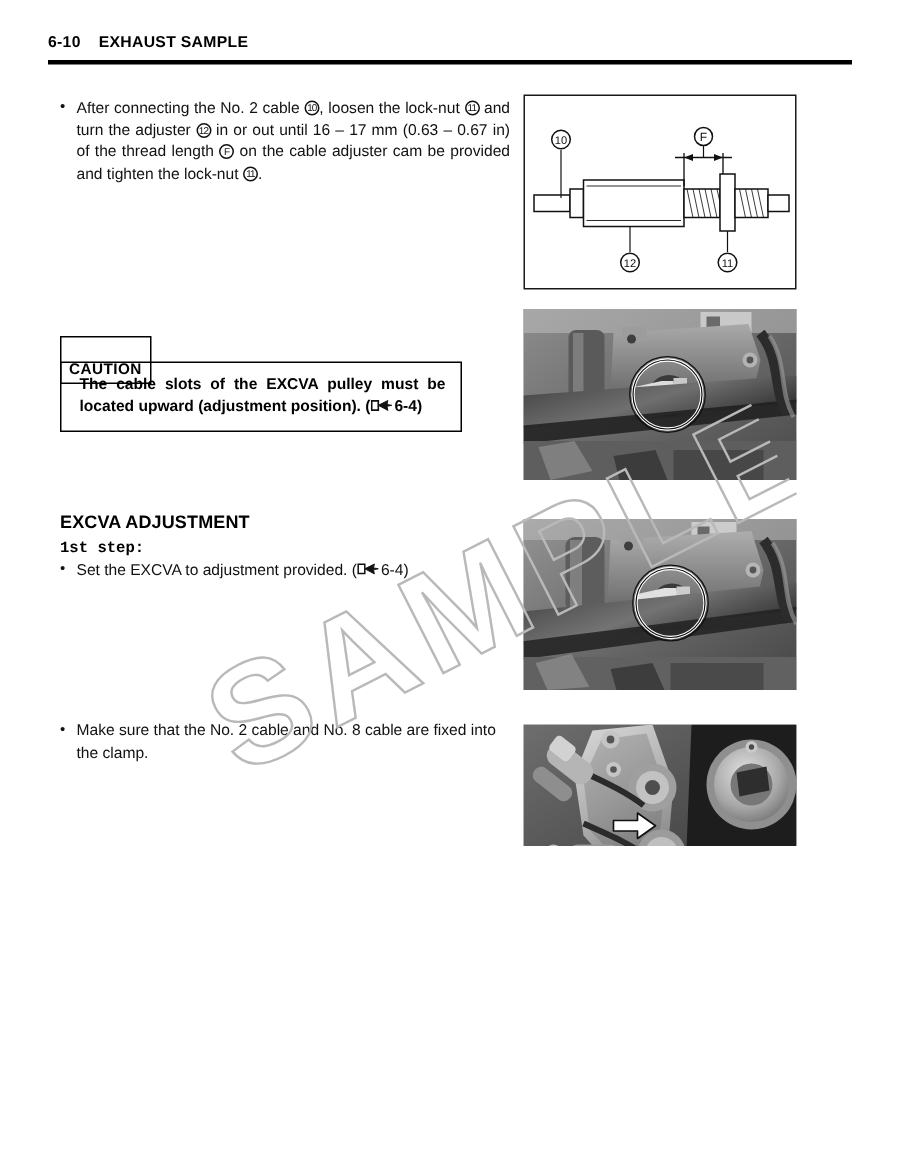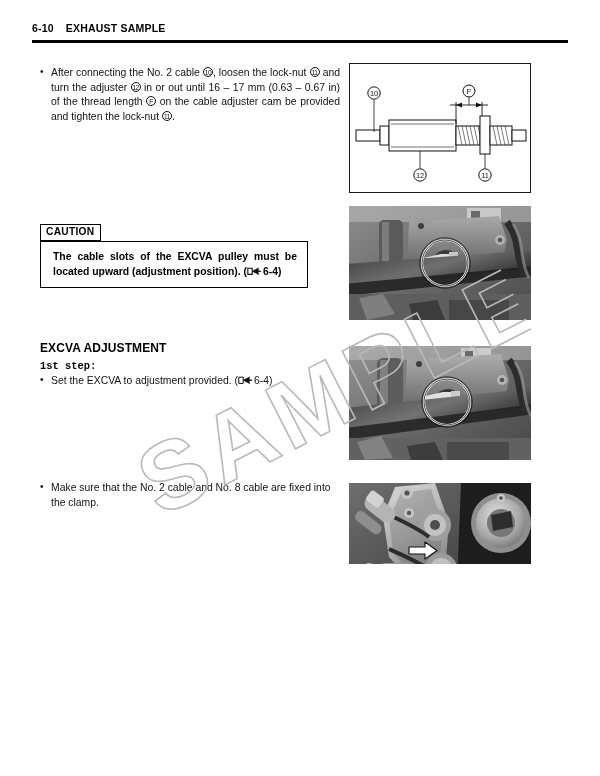--- a/index.html
+++ b/index.html
@@ -99,21 +99,21 @@
     margin: 0 1px 0 0;
   }
   .reficon svg { display:block; }
 
   
   #caution-label {
     position: absolute;
     left: 40px;
     top: 224px;
     border: 1.4px solid #000;
-    padding: 1px 5px 2px 5px;
+    padding: 16px 5px 2px 5px;
     font-size: 10.2px;
     font-weight: bold;
     letter-spacing: 0.3px;
     line-height: 12px;
     color: #000;
     background: #fff;
   }
   #caution-box {
     position: absolute;
     left: 40px;

